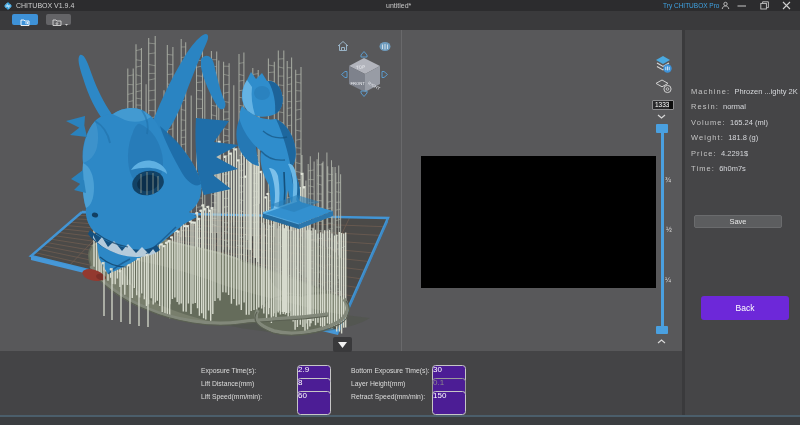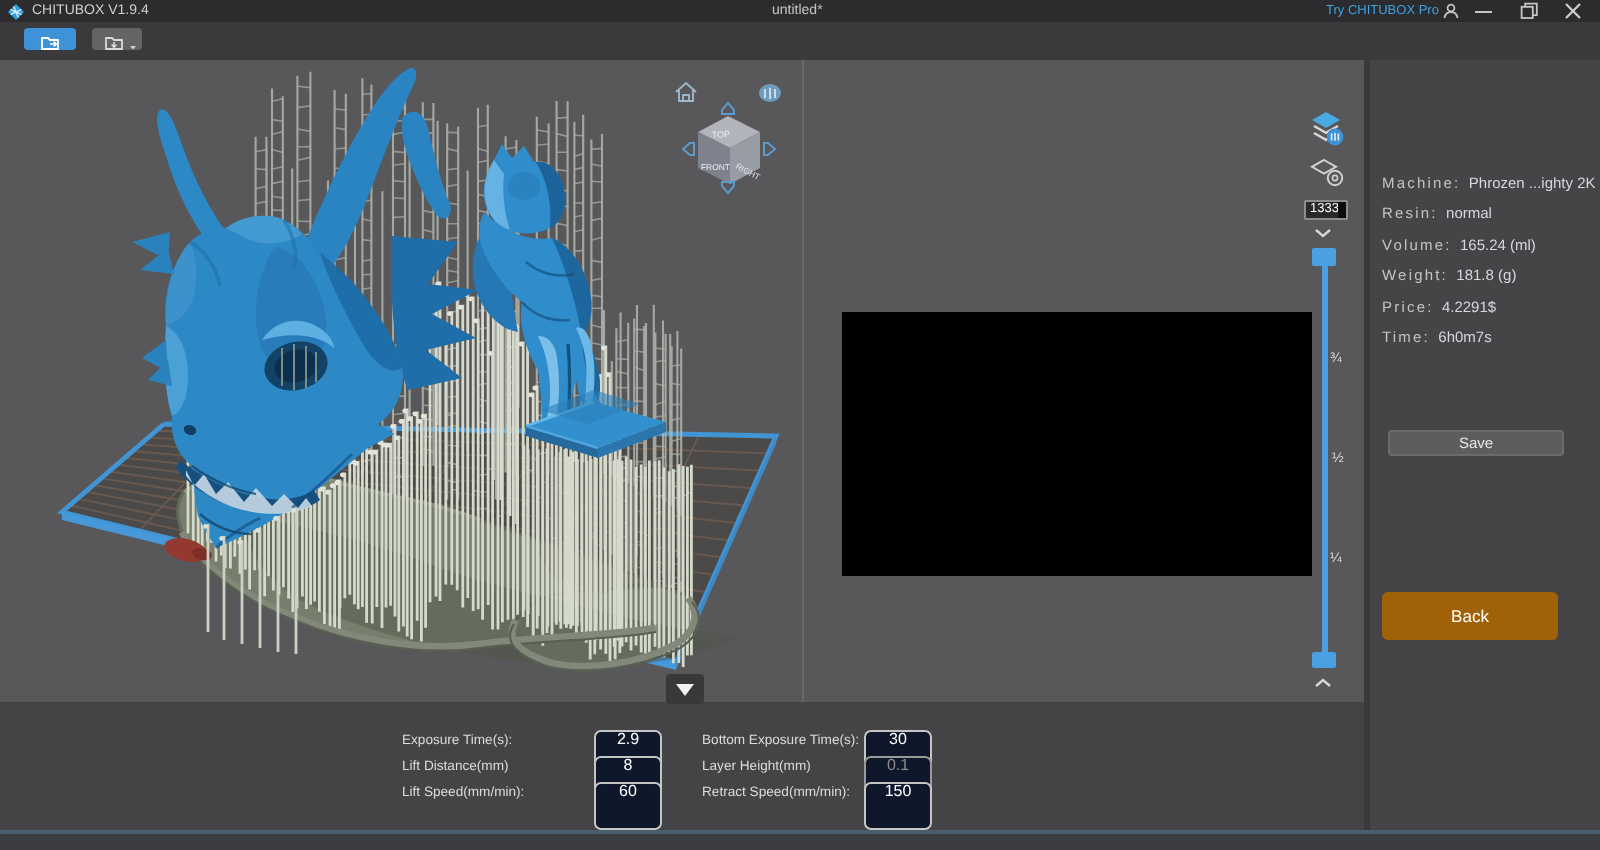--- a/index.html
+++ b/index.html
@@ -10,23 +10,23 @@
 .middle{position:absolute;left:402px;top:30px;width:280px;height:321px;background:#58585a}
 .blackrect{position:absolute;left:19px;top:126px;width:235px;height:132px;background:#000}
 .darkstrip{position:absolute;left:682px;top:30px;width:3px;height:385px;background:#3a3a3c}
 .sidebar{position:absolute;left:685px;top:30px;width:115px;height:385px;background:#454547;color:#c9c9c9}
 .bottompanel{position:absolute;left:0;top:351px;width:682px;height:64px;background:#444446}
 .statusbar{position:absolute;left:0;top:415px;width:800px;height:10px;background:#3b3d40;border-top:2px solid #4b5e6b}
 .row{position:absolute;left:6px;font-size:7.5px;white-space:nowrap}
 .row b{font-weight:normal;letter-spacing:1.1px;color:#c4c4c4}
 .row span{color:#d6d8dc}
 .savebtn{position:absolute;left:9px;top:185px;width:88px;height:13px;background:#5c5d5f;border:1px solid #6a6b6d;border-radius:2px;color:#e6e6e6;font-size:7.5px;text-align:center;line-height:11px}
-.backbtn{position:absolute;left:6px;top:266px;width:88px;height:24px;background:#a16207;border-radius:3px;color:#fff;font-size:8.5px;text-align:center;line-height:24px}
+.backbtn{position:absolute;left:16px;top:266px;width:88px;height:24px;background:#6d28d9;border-radius:3px;color:#fff;font-size:8.5px;text-align:center;line-height:24px}
 .flabel{position:absolute;font-size:6.8px;color:#dcdcdc;white-space:nowrap}
-.fbox{position:absolute;width:34px;height:24px;background:#0f172a;border:1px solid #c6c6c6;border-radius:3.5px;color:#fff;font-size:8px;text-align:center;line-height:8px}
+.fbox{position:absolute;width:34px;height:24px;background:#4c1d95;border:1px solid #c6c6c6;border-radius:3.5px;color:#fff;font-size:8px;text-align:left;line-height:8px}
 .ttext{position:absolute;top:2px;font-size:7px;color:#cfcfcf}
 </style></head><body>
 <div class="titlebar">
  <svg class="abs" style="left:4px;top:1.5px" width="8" height="8">
       <polygon points="4,0 8,4 4,8 0,4" fill="#2f9fe0"></polygon>
       <path d="M1.2,2.8 L4,4 L2.8,1.2 M6.8,5.2 L4,4 L5.2,6.8 M1.2,5.2 L4,4 M6.8,2.8 L4,4" stroke="#cfe8f8" stroke-width="0.7" fill="none"></path>
     </svg>
  <div class="ttext" style="left:16px">CHITUBOX V1.9.4</div>
  <div class="ttext" style="left:386px;color:#c6c6c6">untitled*</div>
  <div class="ttext" style="left:663px;color:#3fa2e2;font-size:6.5px">Try CHITUBOX Pro</div>

